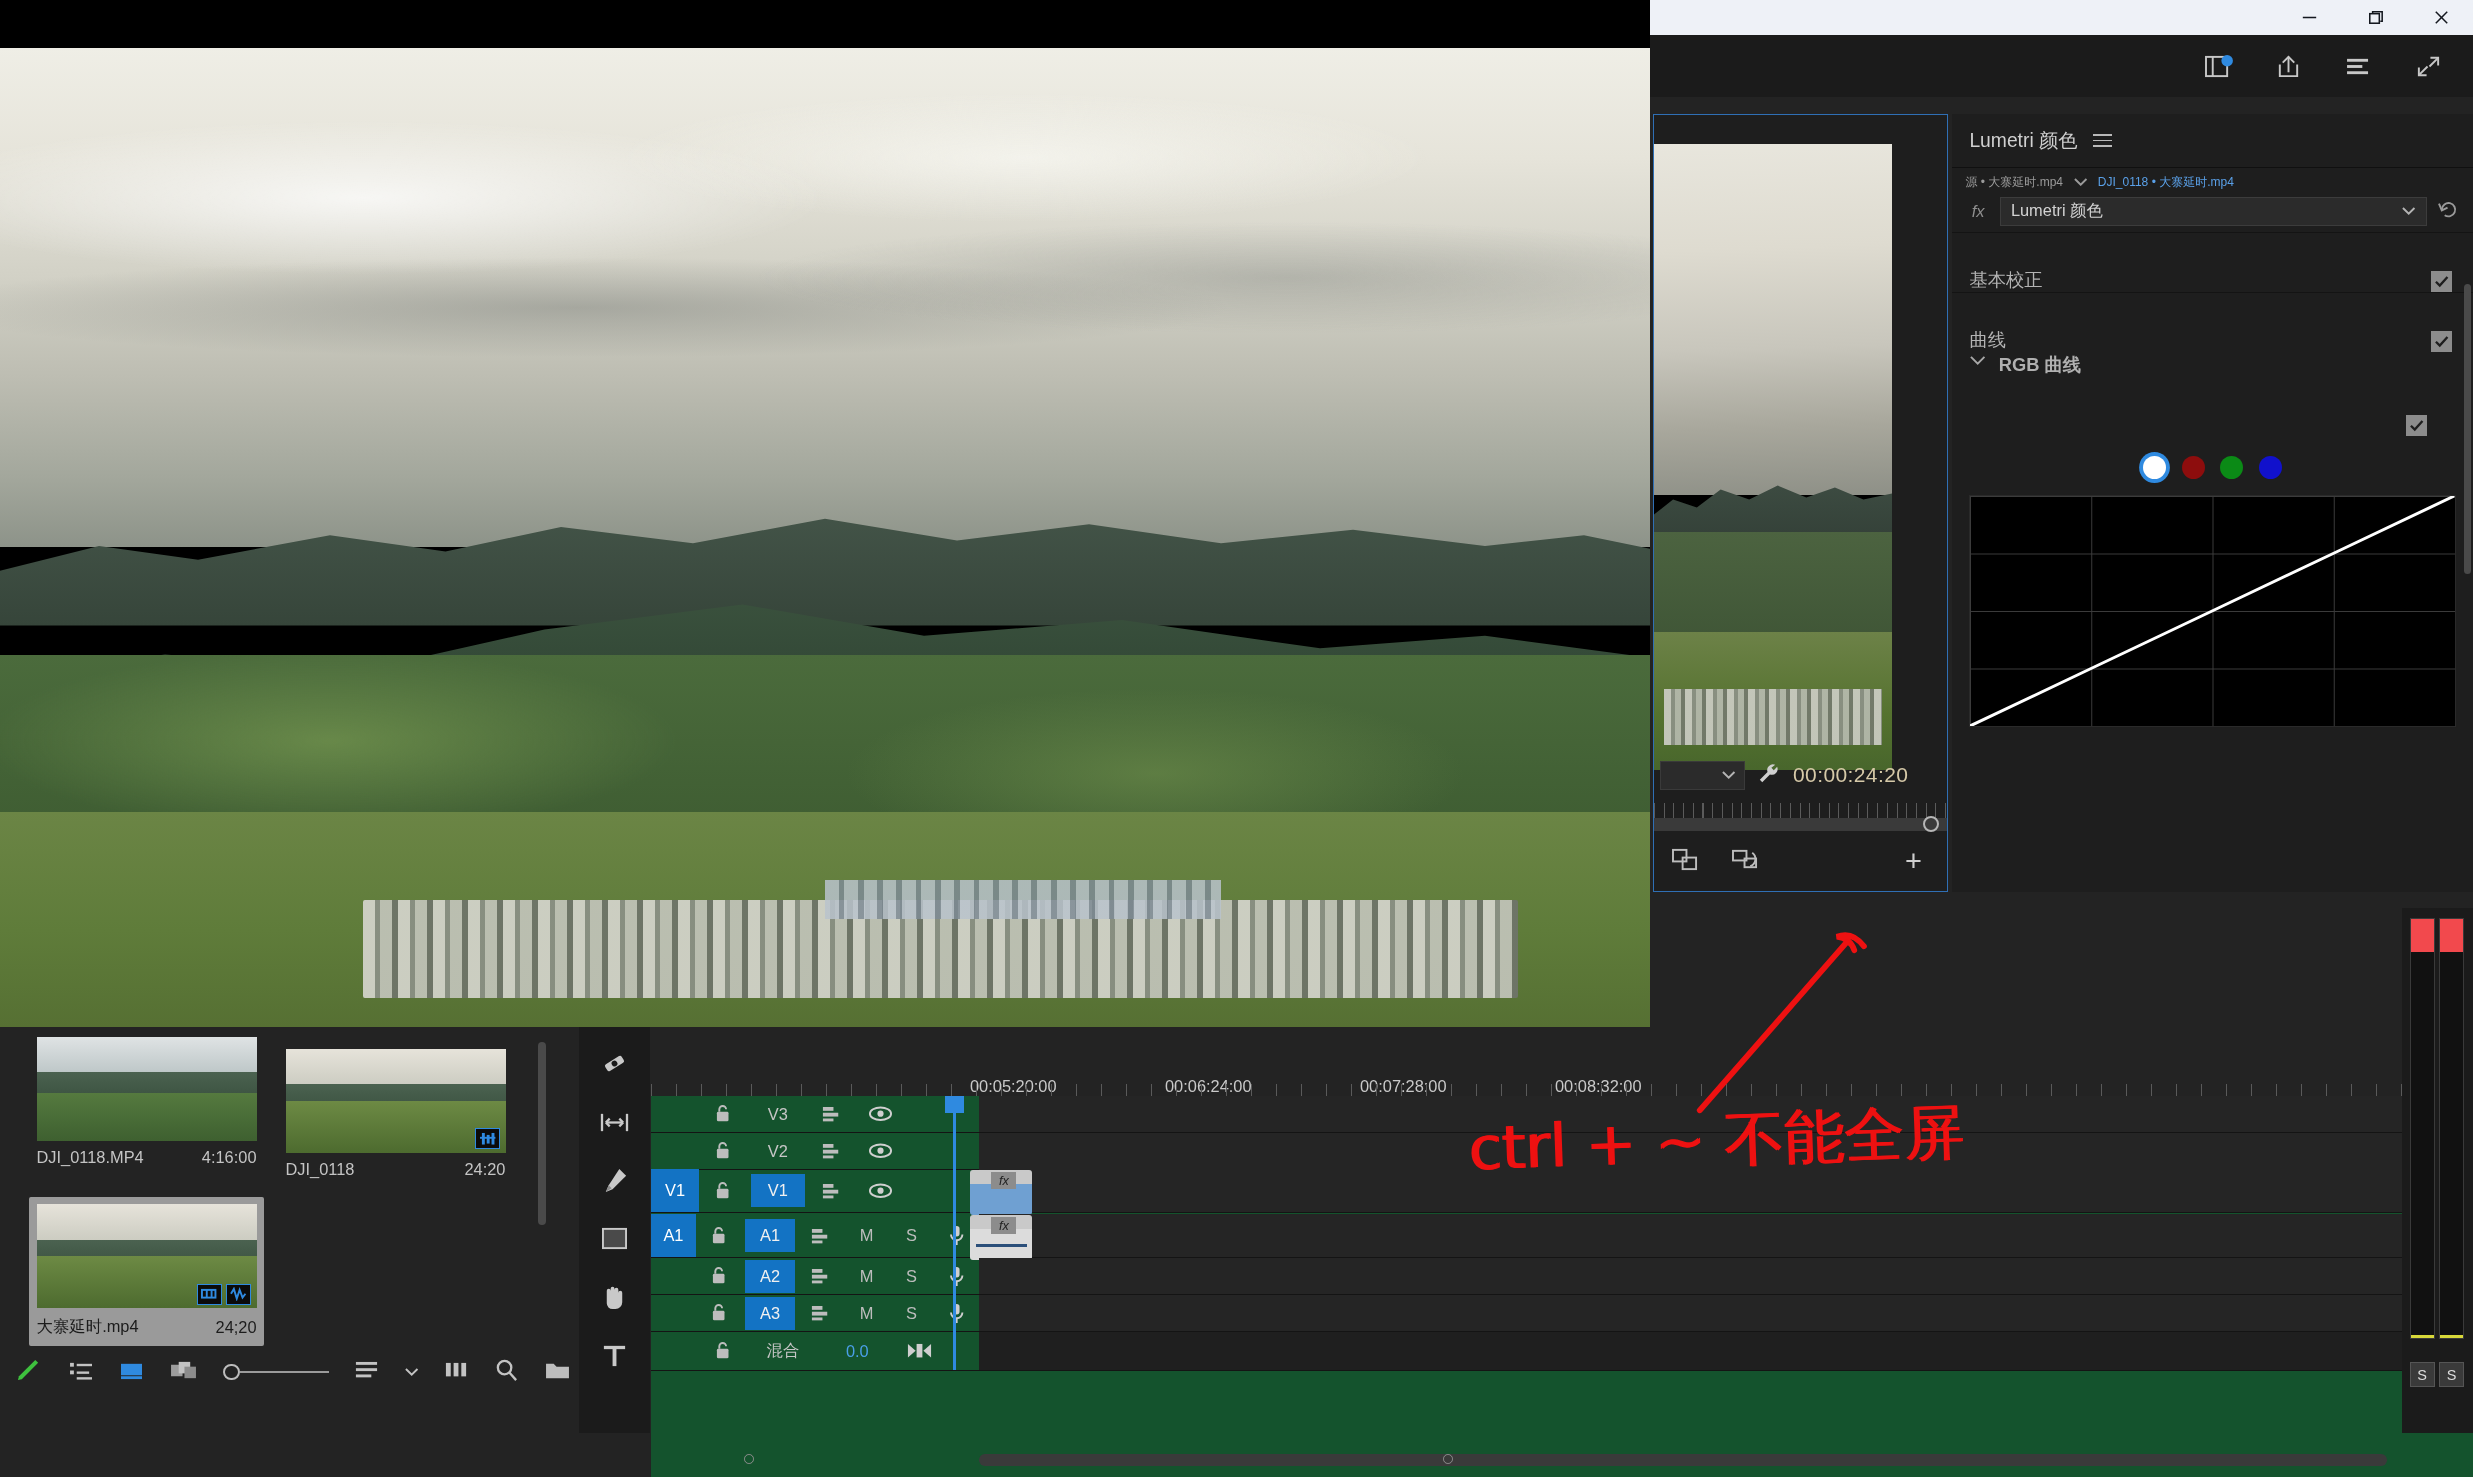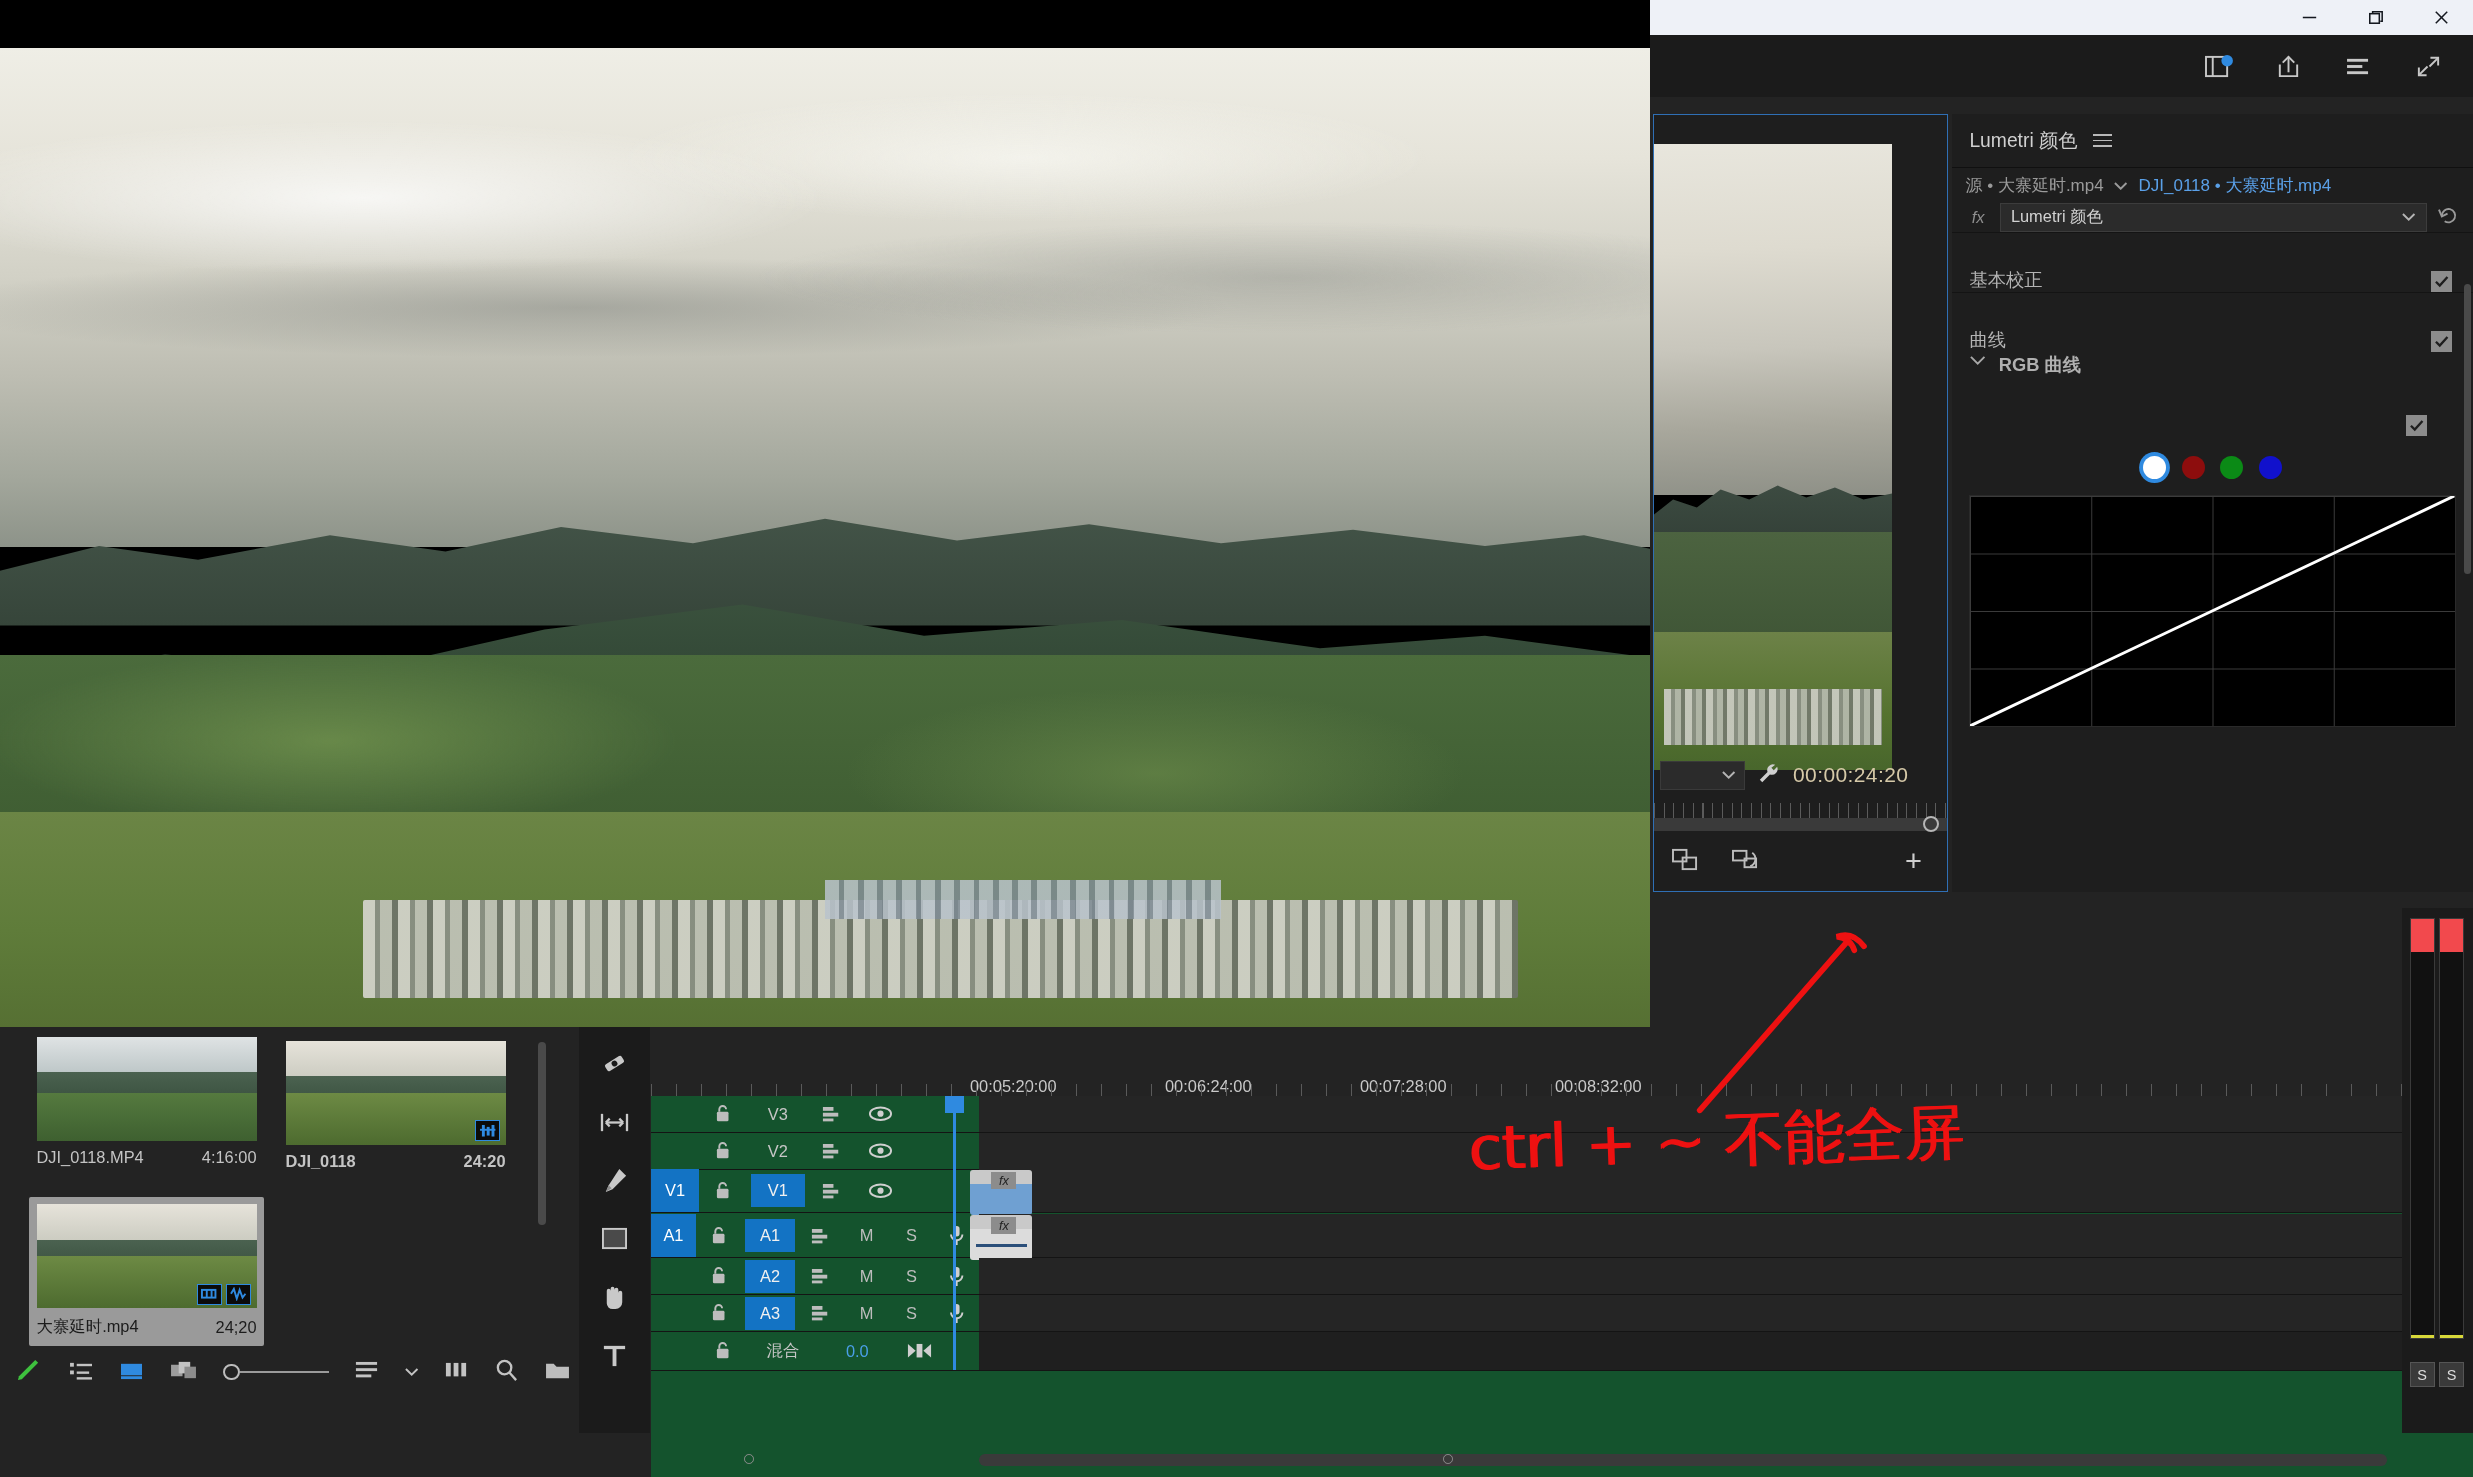--- a/index.html
+++ b/index.html
@@ -34,21 +34,21 @@
   .src-btns { position:absolute; left:0; bottom:7.7px; width:100%; height:44px; display:flex; align-items:center; gap:31px; padding-left:17.4px; color:#bdbdbd; }
   .src-plus { position:absolute; right:25px; bottom:15.4px; color:#cfcfcf; font-size:29px; line-height:1; }
 
   
   .lumetri { position:absolute; left:1952px; top:114px; width:521px; height:778px; background:#1e1e1e; }
   .lum-head { height:54px; display:flex; align-items:center; gap:15.4px; padding-left:17.4px; border-bottom:1px solid #101010; }
   .lum-title { color:#d0d0d0; font-size:19.3px; }
   .lum-burger { display:flex; flex-direction:column; gap:3.9px; }
   .lum-burger i { display:block; width:19.3px; height:1.9px; background:#b9b9b9; }
   .lum-clipbar { height:64px; padding:5.8px 13.5px 0 13.5px; }
-  .lum-clipline { display:flex; align-items:center; gap:9.7px; font-size:17px; }
+  .lum-clipline { display:flex; align-items:center; gap:9.7px; font-size:12px; }
   .lum-src { color:#9a9a9a; }
   .lum-link { color:#5aa0e8; }
   .lum-fxline { display:flex; align-items:center; gap:9.7px; margin-top:5.8px; }
   .lum-fx { color:#8e8e8e; font-style:italic; font-size:16.4px; width:25px; text-align:center; }
   .lum-fxsel { flex:1; height:29px; background:#2b2b2b; border:1px solid #3c3c3c; display:flex; align-items:center; justify-content:space-between; padding:0 9.7px; color:#d2d2d2; font-size:16.4px; }
   .lum-reset { color:#9a9a9a; font-size:19.3px; }
   .sec-row { height:60px; display:flex; align-items:flex-end; justify-content:space-between; padding:0 21px 0 17.4px; border-top:1px solid #141414;gap:40px; }
   .sec-label { color:#b3b3b3; font-size:18.3px; }
   .chk { width:21px; height:21px; background:#8c8c8c; display:flex; align-items:center; justify-content:center; }
   .chk svg { display:block; }
@@ -362,21 +362,21 @@
           <div class="t-sky"></div>
           <div class="t-mid"></div>
           <div class="t-bot"></div>
         </div>
         <div class="bin-meta">
           <span>DJI_0118.MP4</span>
           <span>4:16:00</span>
         </div>
       </div>
 
-      <div class="bin-item" style="left:272px; top:8px;font-weight:bold;">
+      <div class="bin-item" style="left:272px; top:16px;">
         <div class="thumb">
           <div class="t-sky2"></div>
           <div class="t-mid"></div>
           <div class="t-bot2"></div>
           <span class="badge" style="right:5.8px;">
             <svg width="17.4" height="13.5" viewBox="0 0 18 14">
                 <rect x="1" y="5" width="16" height="2" fill="#2f8ae0"></rect>
                 <rect x="3" y="1" width="3" height="12" fill="#2f8ae0"></rect>
                 <rect x="8" y="3" width="3" height="9" fill="#2f8ae0"></rect>
                 <rect x="13" y="1" width="3" height="12" fill="#2f8ae0"></rect>

